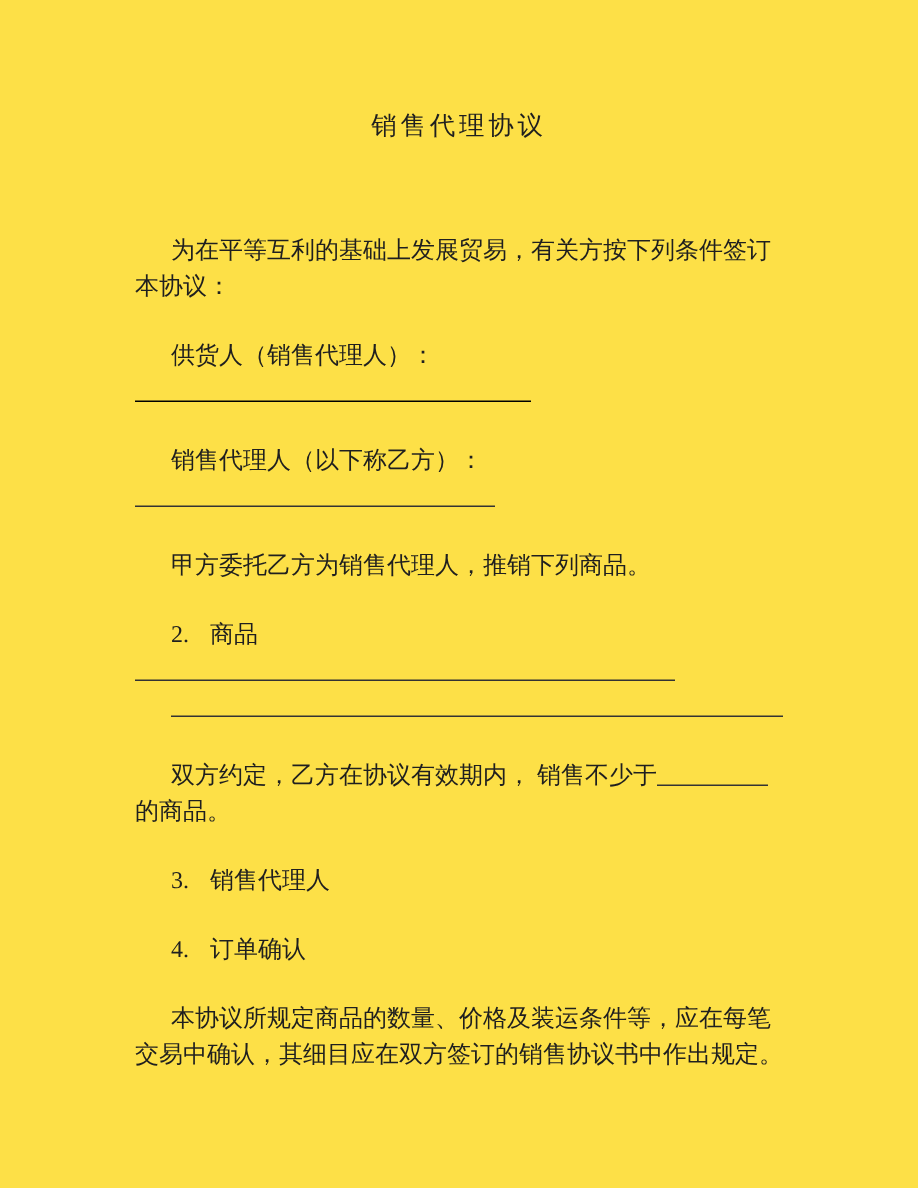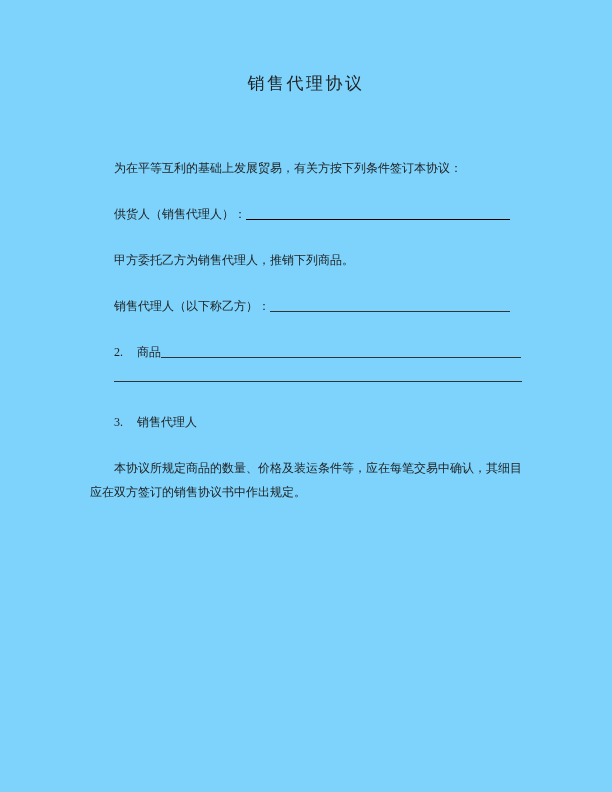--- a/index.html
+++ b/index.html
@@ -4,37 +4,37 @@
 <style>
   html, body {
     margin: 0;
     padding: 0;
     background: #ffffff;
   }
   .page {
     position: relative;
     width: 612px;
     height: 792px;
-    background: #7dd3fc;
+    background: #fde047;
     font-family: "Liberation Serif", "DejaVu Serif", serif;
     color: #1f1f1f;
     overflow: hidden;
     box-sizing: border-box;
     padding: 74px 90px 0 90px;
   }
   .doc-title {
     font-size: 17px;
     font-weight: normal;
     letter-spacing: 2.5px;
     text-align: center;
     line-height: 20px;
     margin: 0 0 62px 0;
   }
   .para {
-    font-size: 12px;
+    font-size: 16px;
     line-height: 24px;
     margin: 0 0 22px 0;
     text-indent: 24px;
     white-space: normal;
   }
   .no-gap {
     margin-bottom: 0;
   }
   .clause-label {
     margin-left: 14px;
@@ -58,28 +58,30 @@
 
 <div class="page">
 
   <h1 class="doc-title">销售代理协议</h1>
 
   <p class="para">为在平等互利的基础上发展贸易，有关方按下列条件签订本协议：</p>
 
 
   <p class="para"><span>供货人（销售代理人）：</span><span class="blank blank-dark w264"></span></p>
 
+  <p class="para"><span>销售代理人（以下称乙方）：</span><span class="blank w240"></span></p>
+
   <p class="para">甲方委托乙方为销售代理人，推销下列商品。</p>
-
-  <p class="para"><span>销售代理人（以下称乙方）：</span><span class="blank w240"></span></p>
 
   <p class="para no-gap"><span>2.</span><span class="clause-label">商品</span><span class="blank w360"></span></p>
 
   <p class="para"><span class="blank w408"></span></p>
 
+  <p class="para"><span>双方约定，乙方在协议有效期内， 销售不少于</span><span class="blank w74"></span><span>的商品。</span></p>
 
   <p class="para"><span>3.</span><span class="clause-label">销售代理人</span></p>
 
 
+  <p class="para"><span>4.</span><span class="clause-label">订单确认</span></p>
 
   <p class="para">本协议所规定商品的数量、价格及装运条件等，应在每笔交易中确认，其细目应在双方签订的销售协议书中作出规定。</p>
 
 </div>
 
 </body></html>

